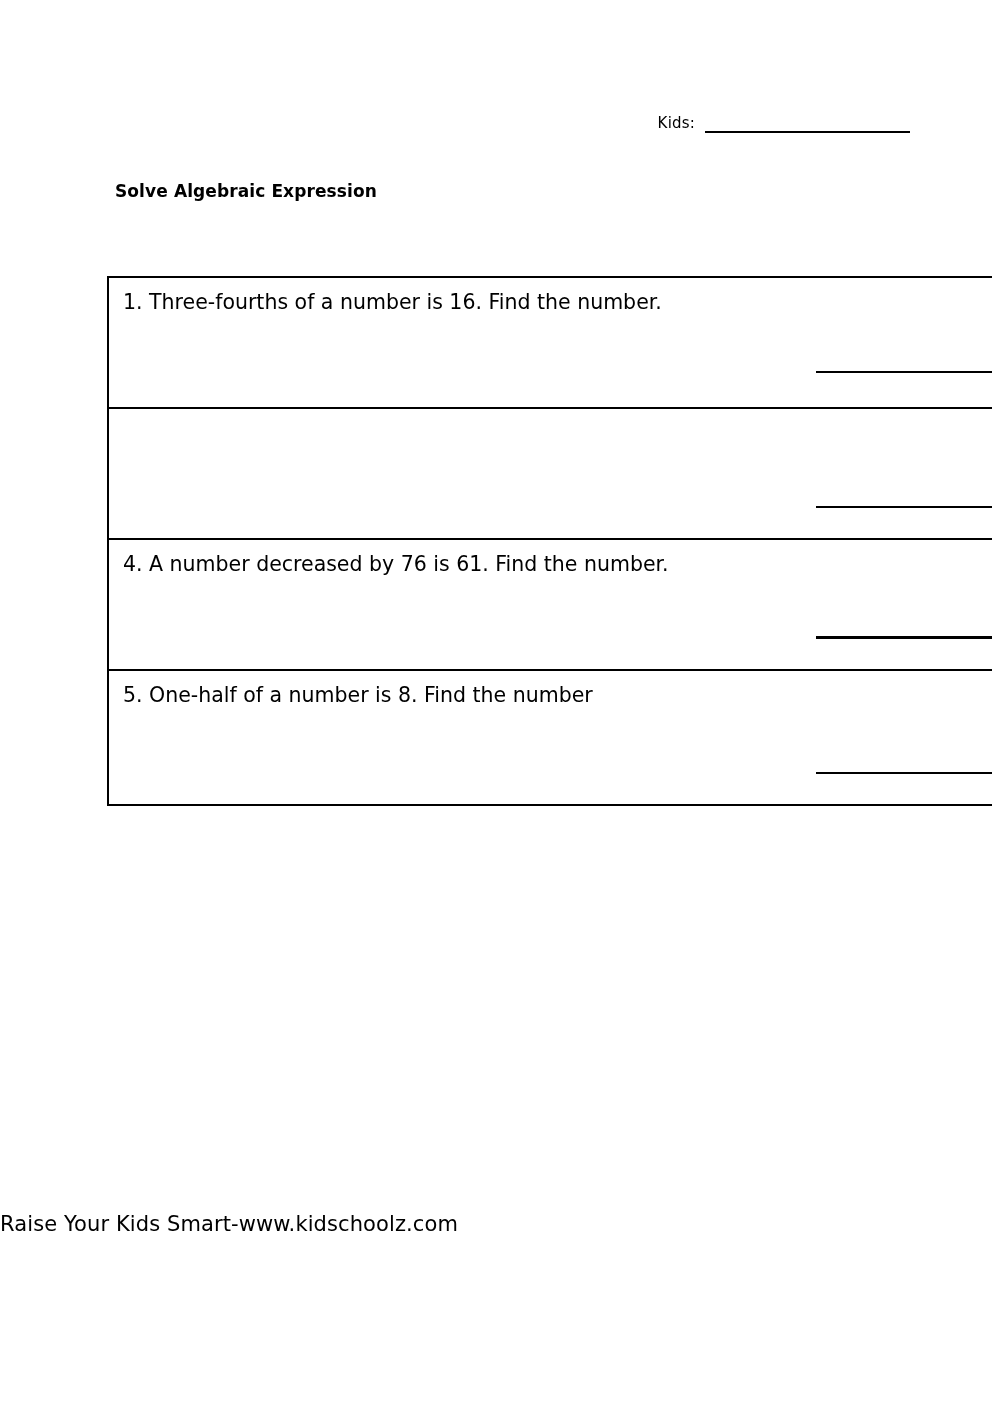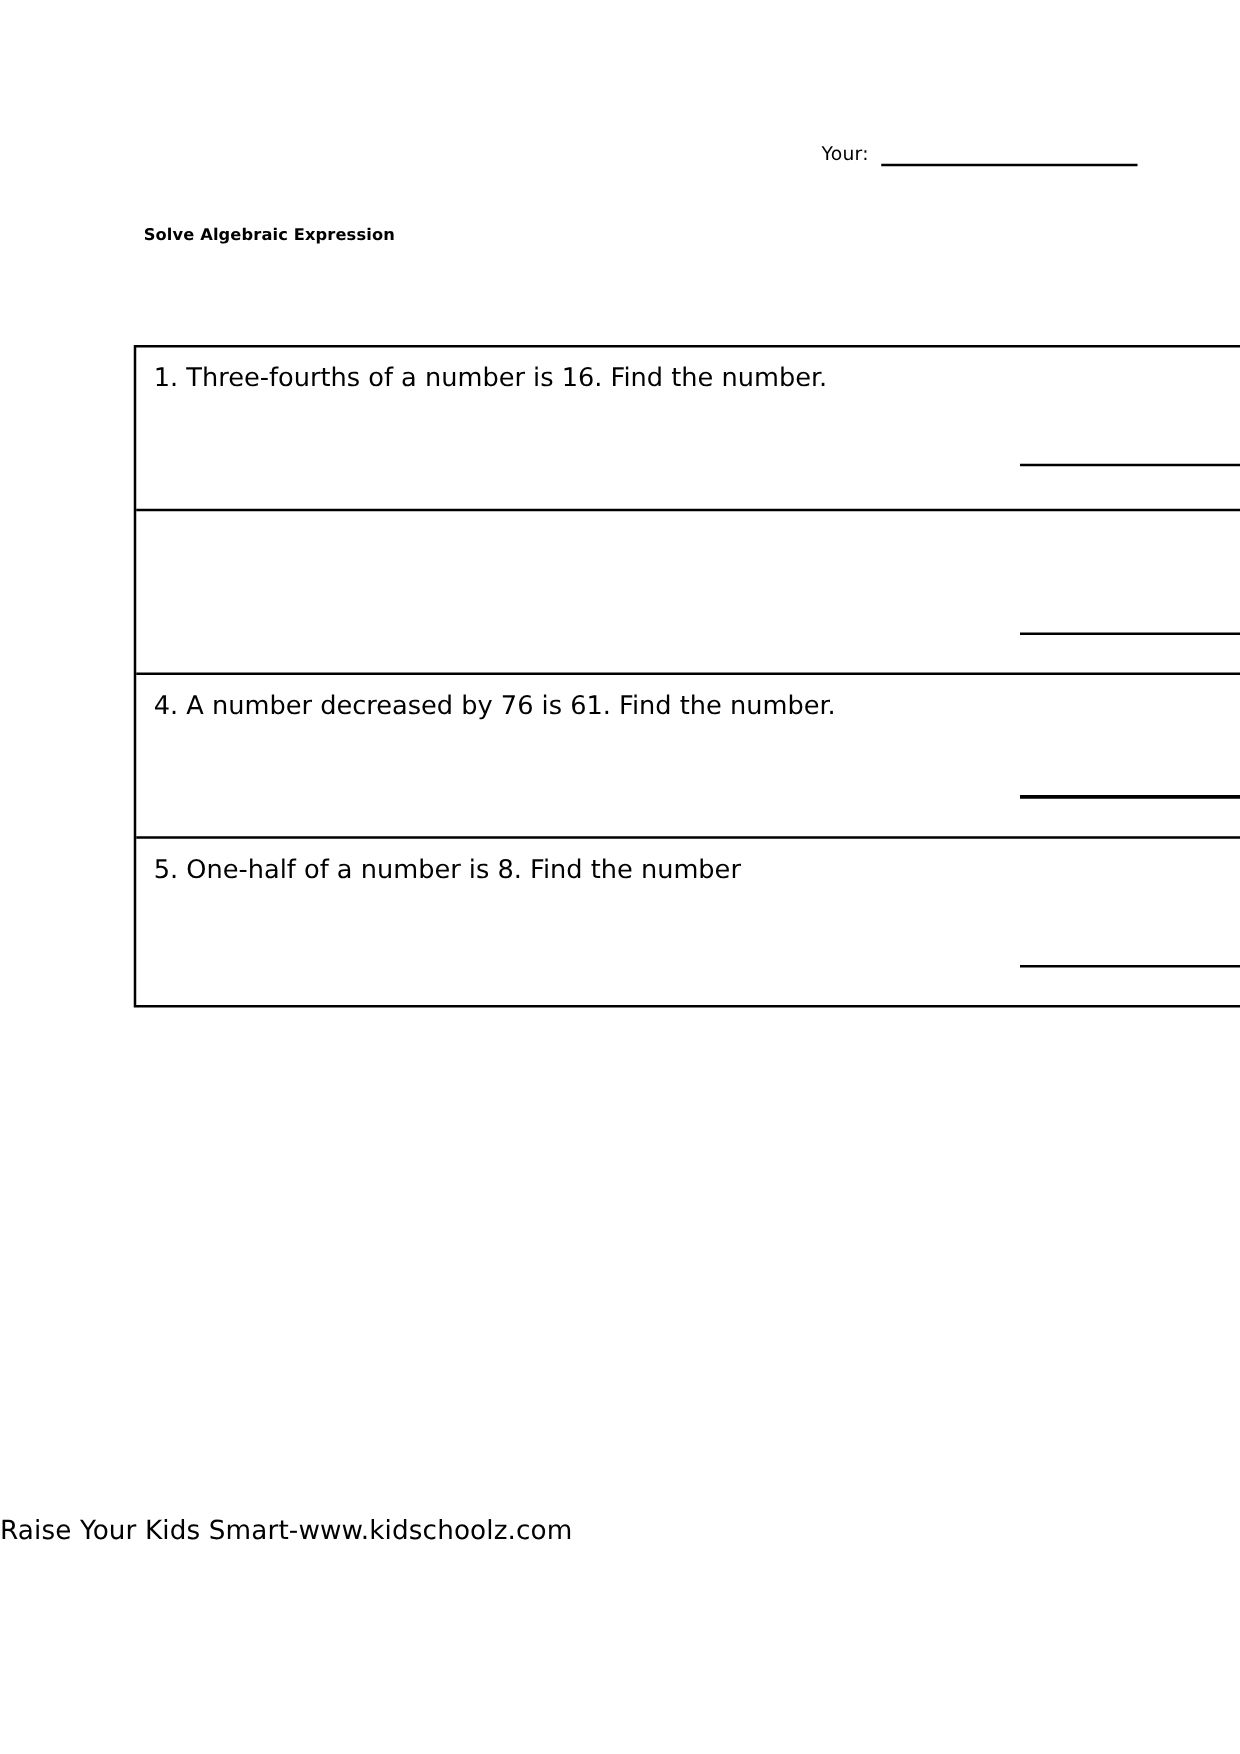--- a/index.html
+++ b/index.html
@@ -38,21 +38,21 @@
     width: 205px;
     border-bottom: 2px solid #000;
     height: 14px;
   }
 
   
   .worksheet-title {
     position: absolute;
     top: 181px;
     left: 115px;
-    font-size: 13px;
+    font-size: 17px;
     font-weight: bold;
     letter-spacing: 0.1px;
   }
 
   
   .problems {
     position: absolute;
     left: 107px;
     top: 276px;
     width: 931px;
@@ -99,21 +99,21 @@
     font-size: 21px;
     letter-spacing: 0.1px;
   }
 </style>
 </head>
 <body>
 
 <div class="page">
 
   <div class="name-row">
-    <span class="name-label">Your:</span>
+    <span class="name-label">Kids:</span>
     <span class="name-blank"></span>
   </div>
 
   <div class="worksheet-title">Solve Algebraic Expression</div>
 
   <div class="problems">
 
     <div class="problem">
       <div class="problem-text">1. Three-fourths of a number is 16. Find the number.</div>
       <div class="answer-blank"></div>

